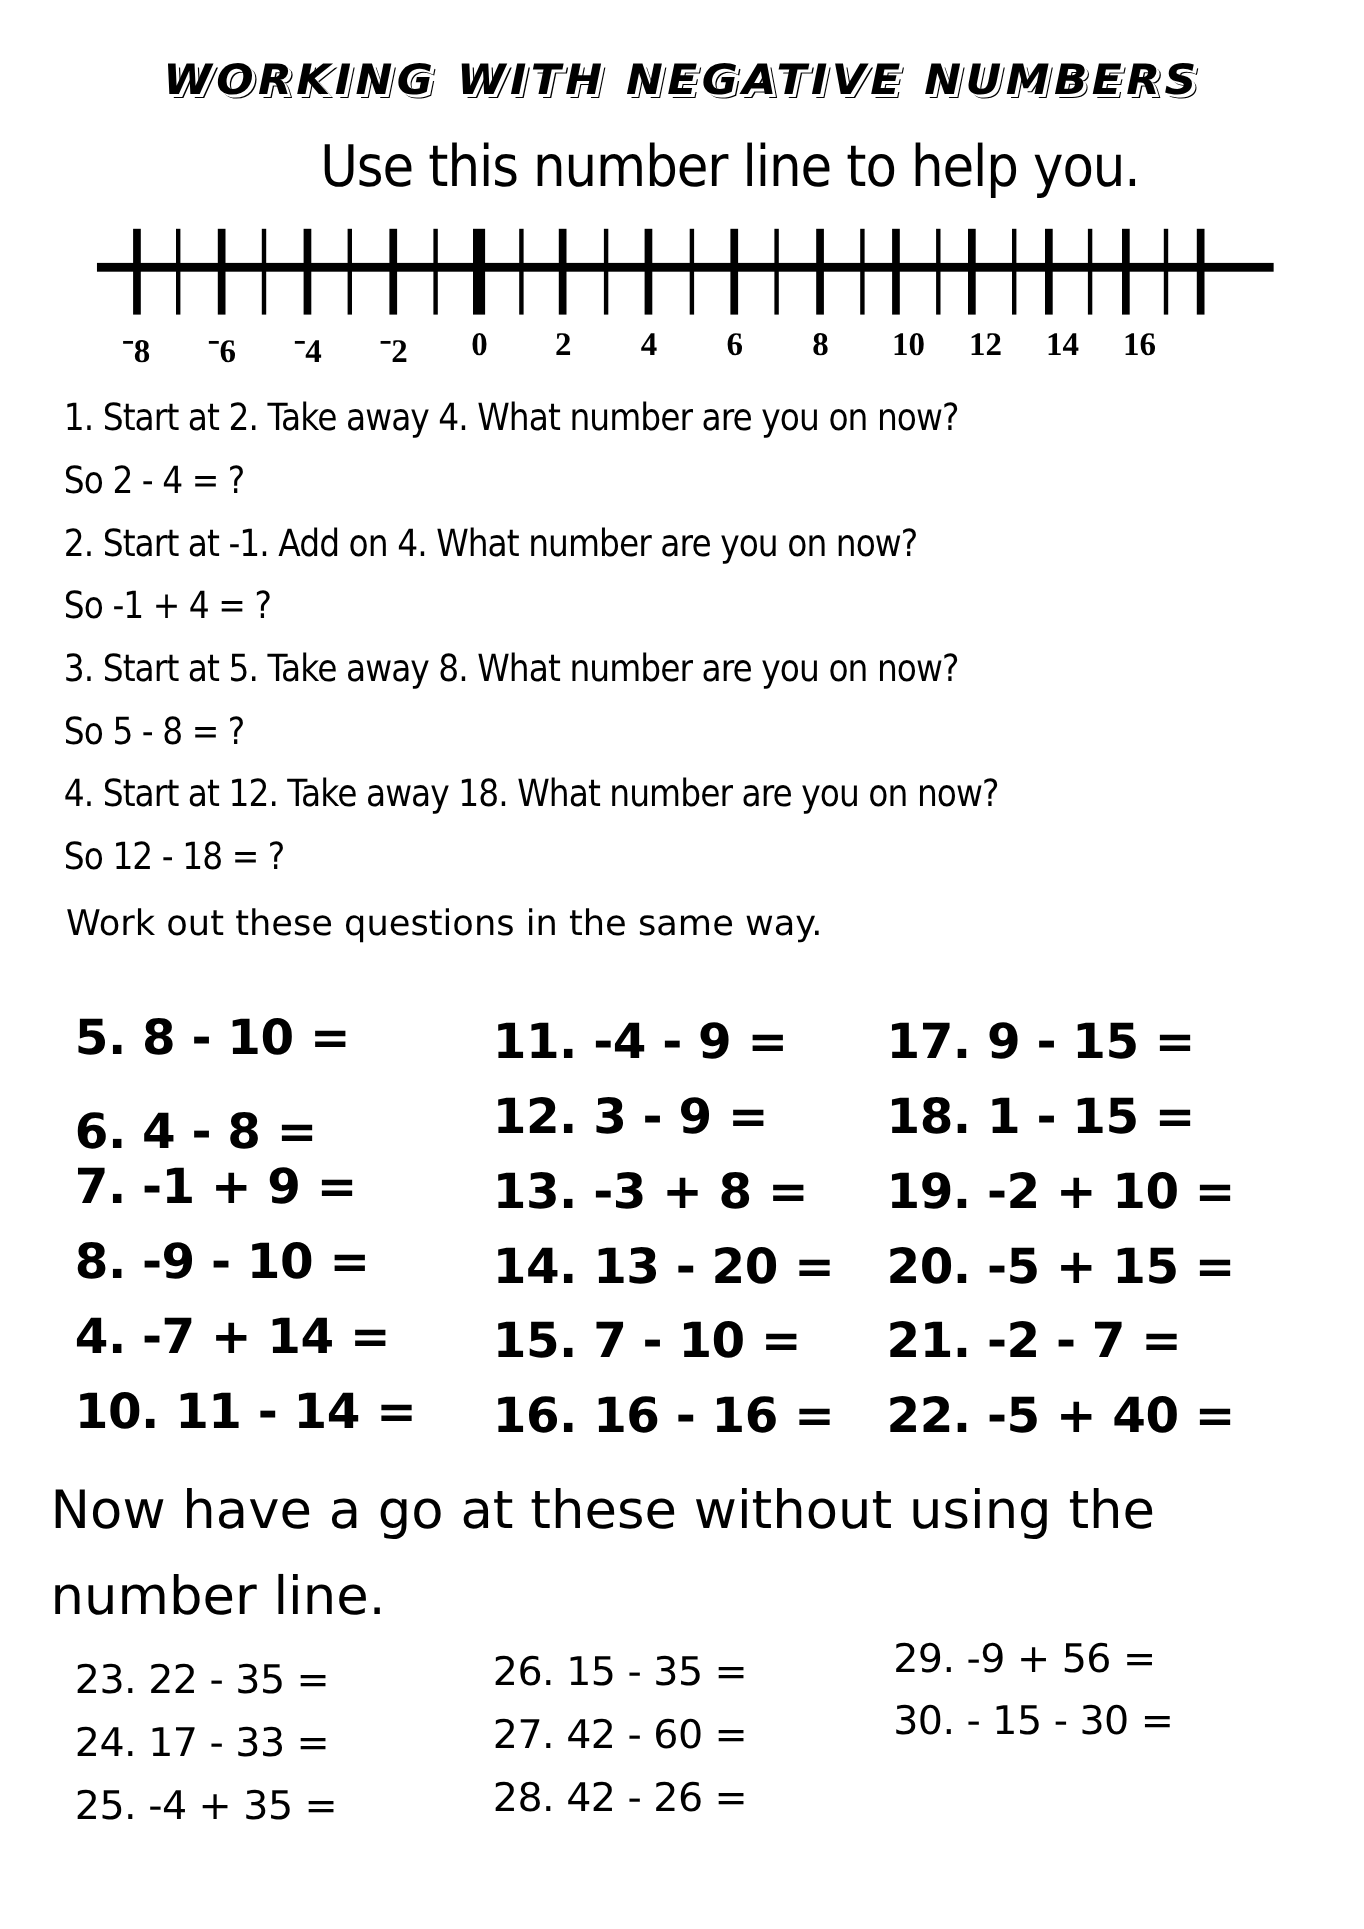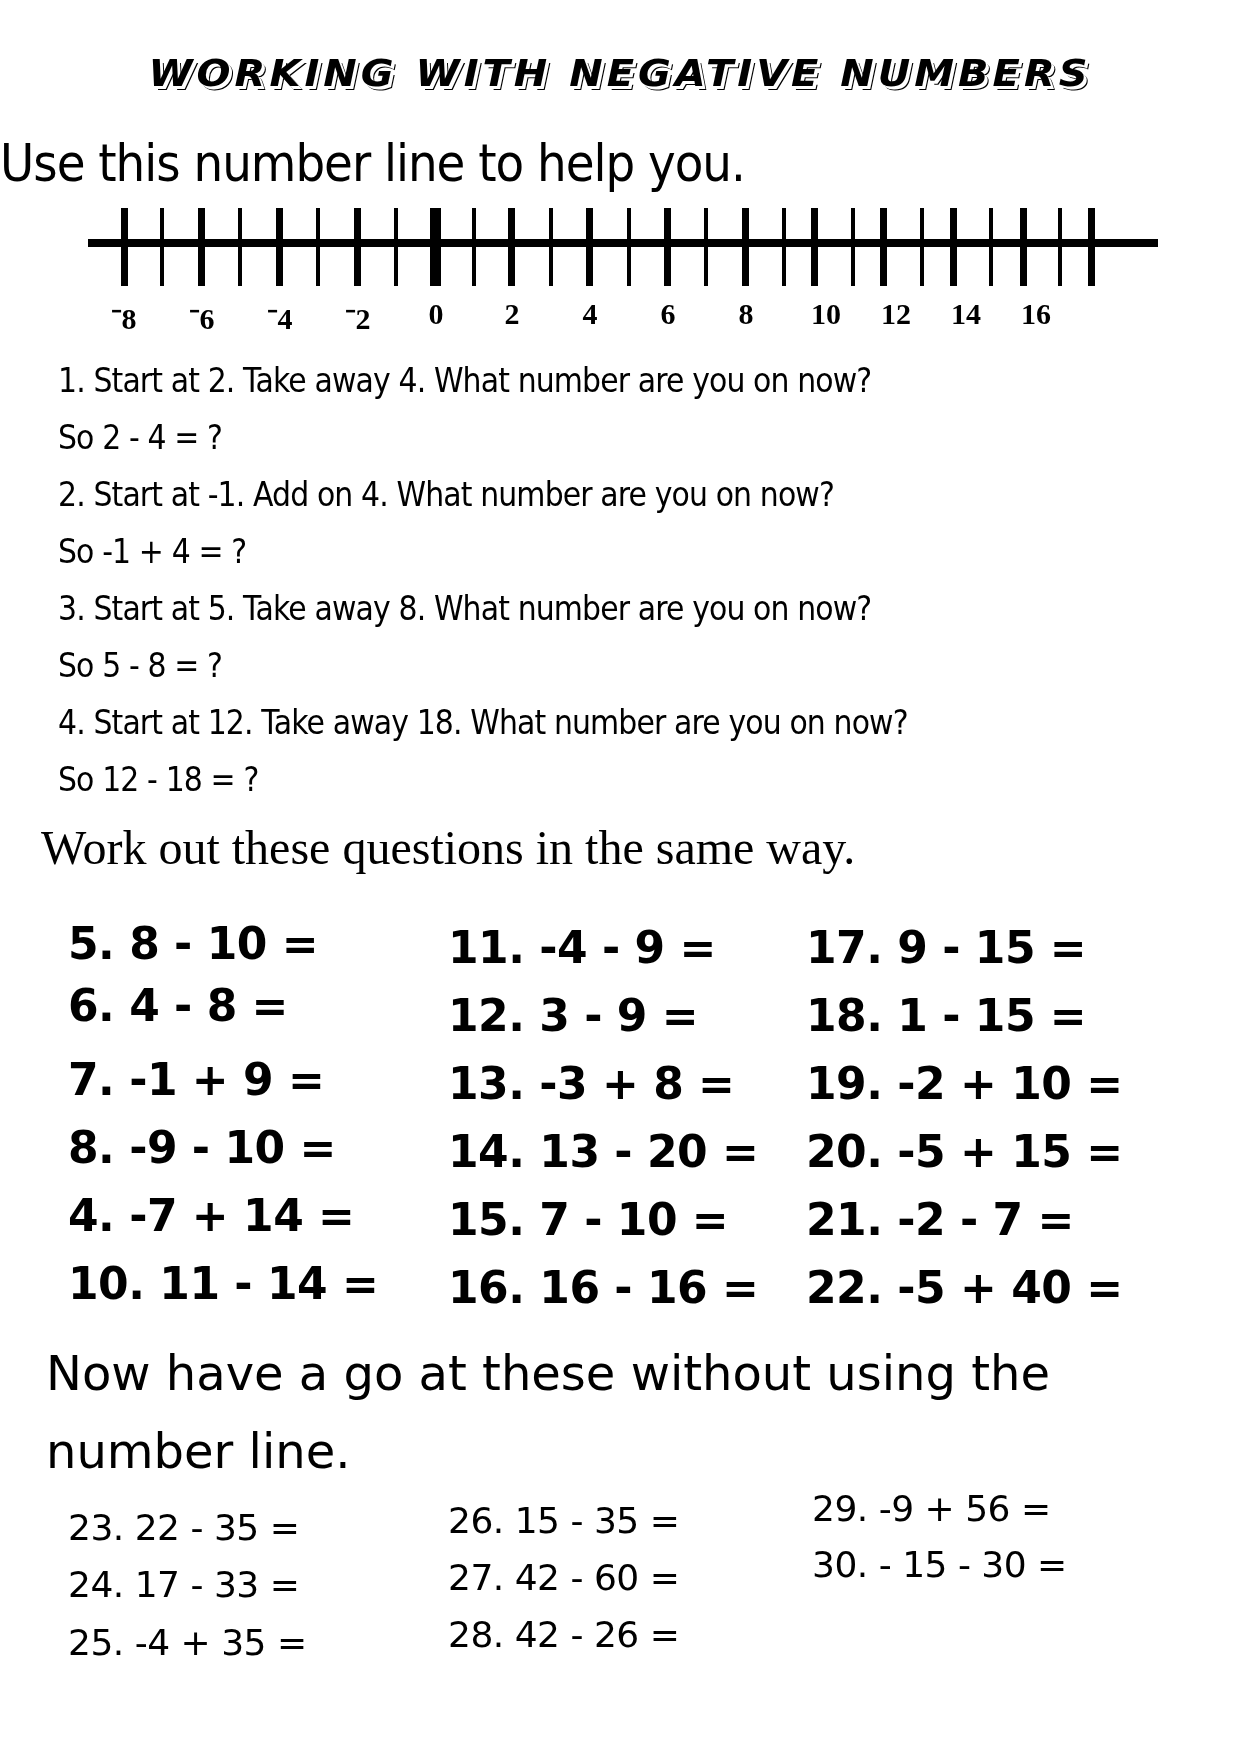--- a/index.html
+++ b/index.html
@@ -7,32 +7,32 @@
   .abs { position: absolute; white-space: nowrap; }
 
   .title {
     left: 0; width: 1240px; top: 50px; text-align: center;
     font-family: "DejaVu Sans", sans-serif; font-weight: bold; font-style: italic;
     font-size: 40px; letter-spacing: 4px; color: #000;
     text-shadow: 3px 3px 0 #fff, 4px 4px 0 #000;
     transform: scaleY(0.95);
   }
   .subtitle {
-    left: 0; width: 1036px; top: 133px; text-align: left;
+    left: 0; width: 1036px; top: 122px; text-align: right;
     font-family: "DejaVu Sans Condensed", "DejaVu Sans", sans-serif;
     font-size: 52px; letter-spacing: -1px;
   }
 
   .numline { left: 88px; top: 205px; width: 1070px; height: 130px; }
   .numline svg { display: block; }
   .nl-label { position: absolute; top: 92px; font-family: "Liberation Serif", serif; font-weight: bold; font-size: 30px; transform: translateX(-50%); }
 
   .q-text { font-size: 34px; letter-spacing: -1px; left: 58px; transform-origin: left top; transform: scaleX(0.88); }
 
-  .heading { font-size: 48px; left: 41px; font-family: Liberation Serif, serif; }
+  .heading { font-size: 32px; left: 60px; }
   .heading2 { font-size: 48px; left: 46px; }
 
   .problem { font-size: 44px; letter-spacing: -0.5px; font-weight: bold; }
   .problem-sm { font-size: 36px; letter-spacing: -0.5px; }
 </style>
 </head>
 <body>
 
 <div class="abs title">WORKING WITH NEGATIVE NUMBERS</div>
 <div class="abs subtitle">Use this number line to help you.</div>
@@ -96,21 +96,21 @@
   <div class="abs q-text" style="top:645px">So 5 - 8 = ?</div>
   <div class="abs q-text" style="top:702px">4. Start at 12. Take away 18. What number are you on now?</div>
   <div class="abs q-text" style="top:759px">So 12 - 18 = ?</div>
 </div>
 
 <div class="abs heading" style="top:820px">Work out these questions in the same way.</div>
 
 <div>
 
   <div class="abs problem" style="left:68px; top:918px">5. 8 - 10 =</div>
-  <div class="abs problem" style="left:68px; top:980px">6. 4 - 8  =</div>
+  <div class="abs problem" style="left:68px; top:1004px">6. 4 - 8  =</div>
   <div class="abs problem" style="left:68px; top:1054px">7. -1 + 9 =</div>
   <div class="abs problem" style="left:68px; top:1122px">8. -9 - 10 =</div>
   <div class="abs problem" style="left:68px; top:1190px">4. -7 + 14 =</div>
   <div class="abs problem" style="left:68px; top:1258px">10. 11 - 14 =</div>
 
   <div class="abs problem" style="left:448px; top:922px">11. -4 - 9 =</div>
   <div class="abs problem" style="left:448px; top:990px">12. 3 - 9 =</div>
   <div class="abs problem" style="left:448px; top:1058px">13. -3 + 8 =</div>
   <div class="abs problem" style="left:448px; top:1126px">14. 13 - 20 =</div>
   <div class="abs problem" style="left:448px; top:1194px">15. 7 - 10 =</div>

